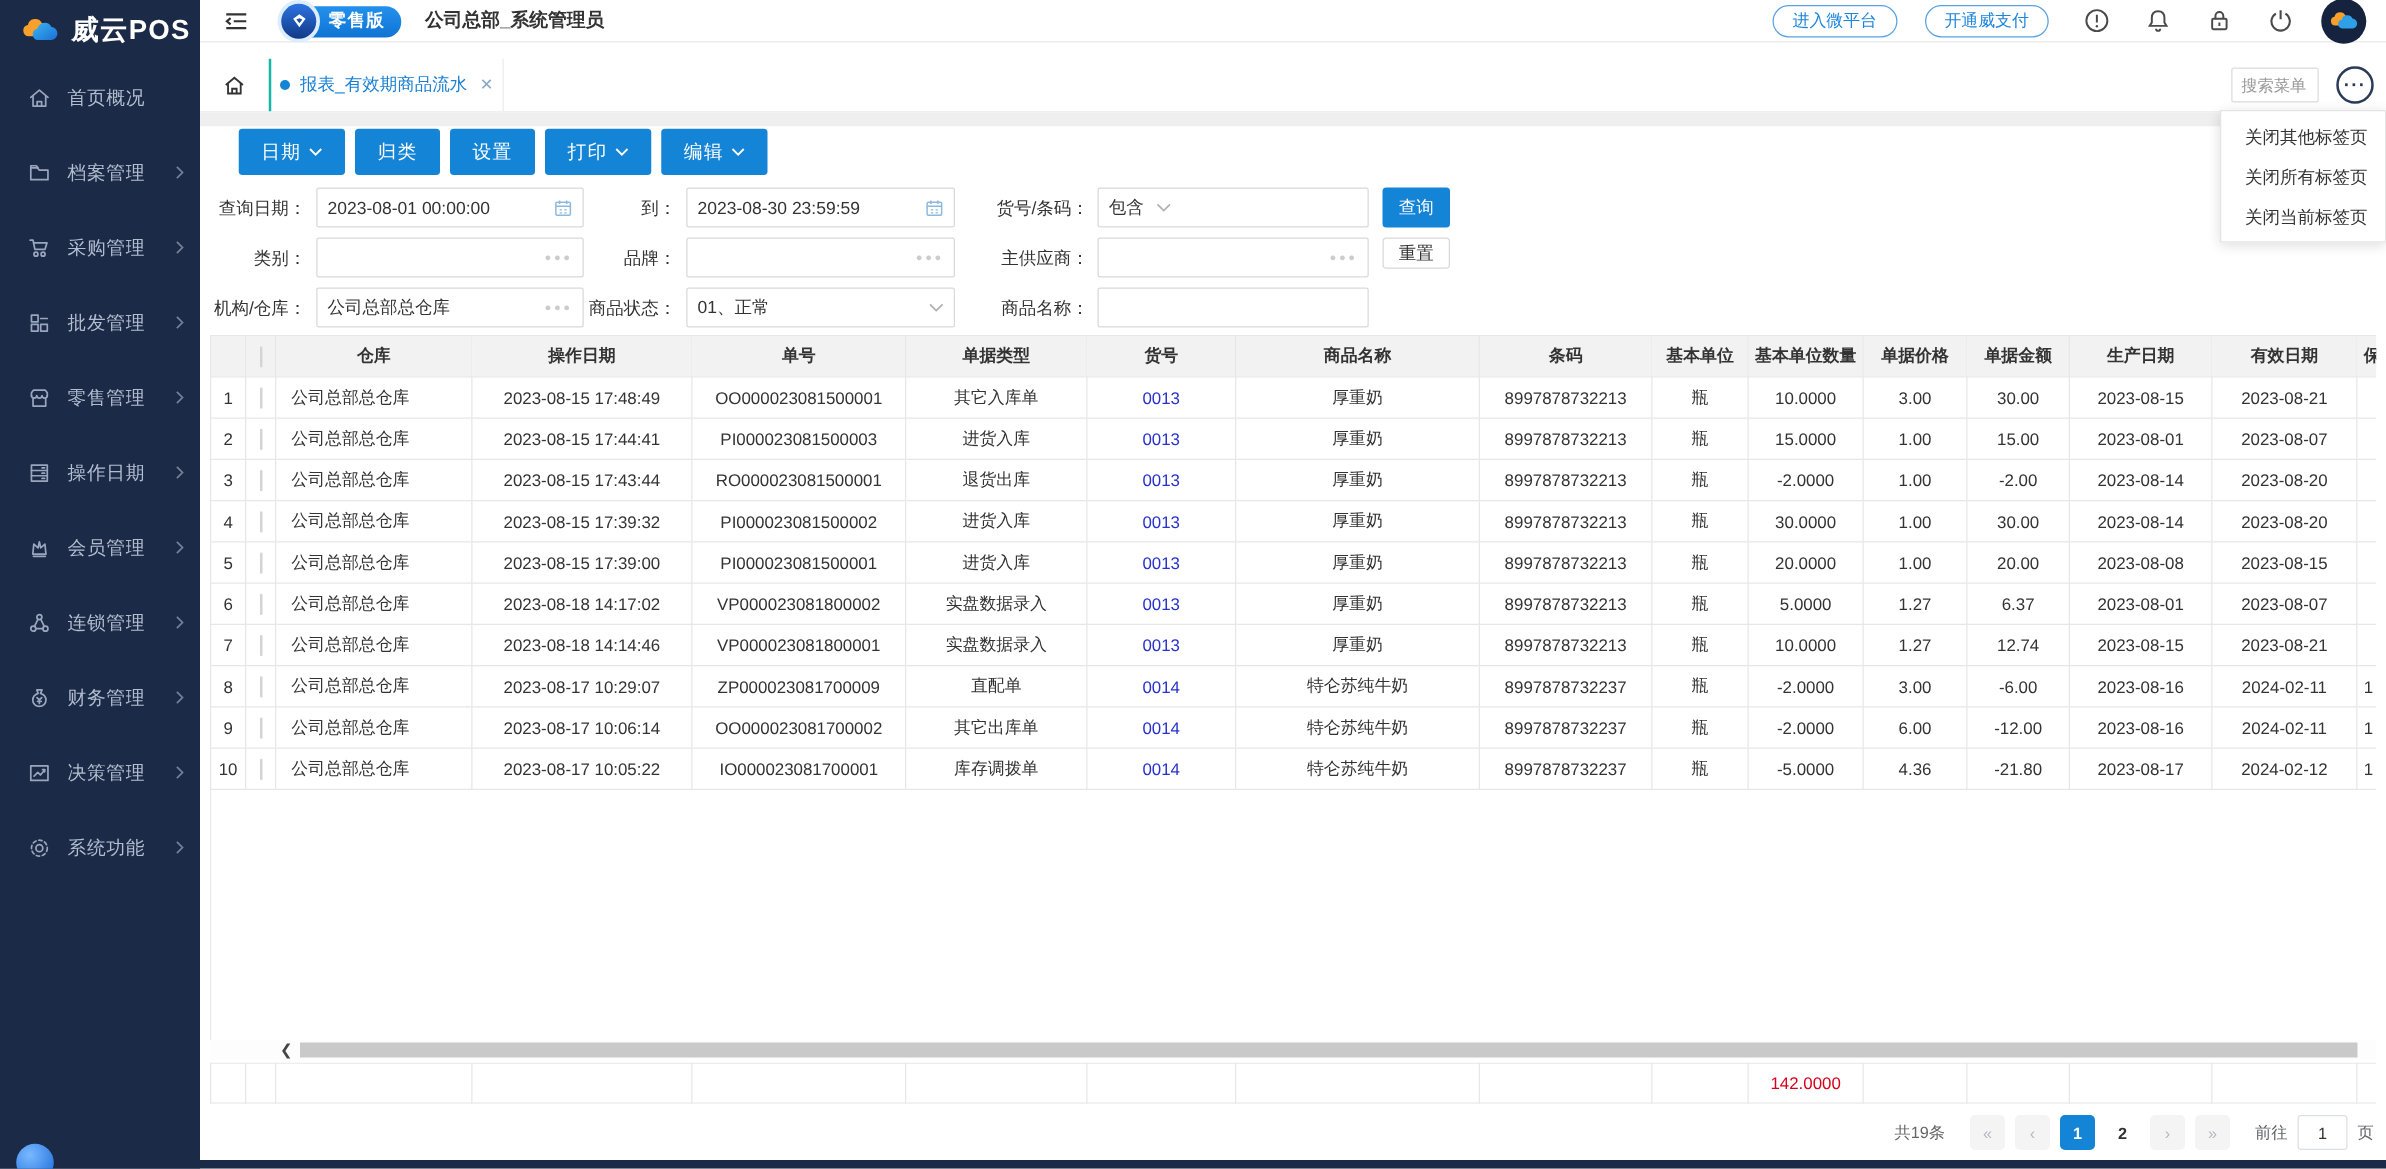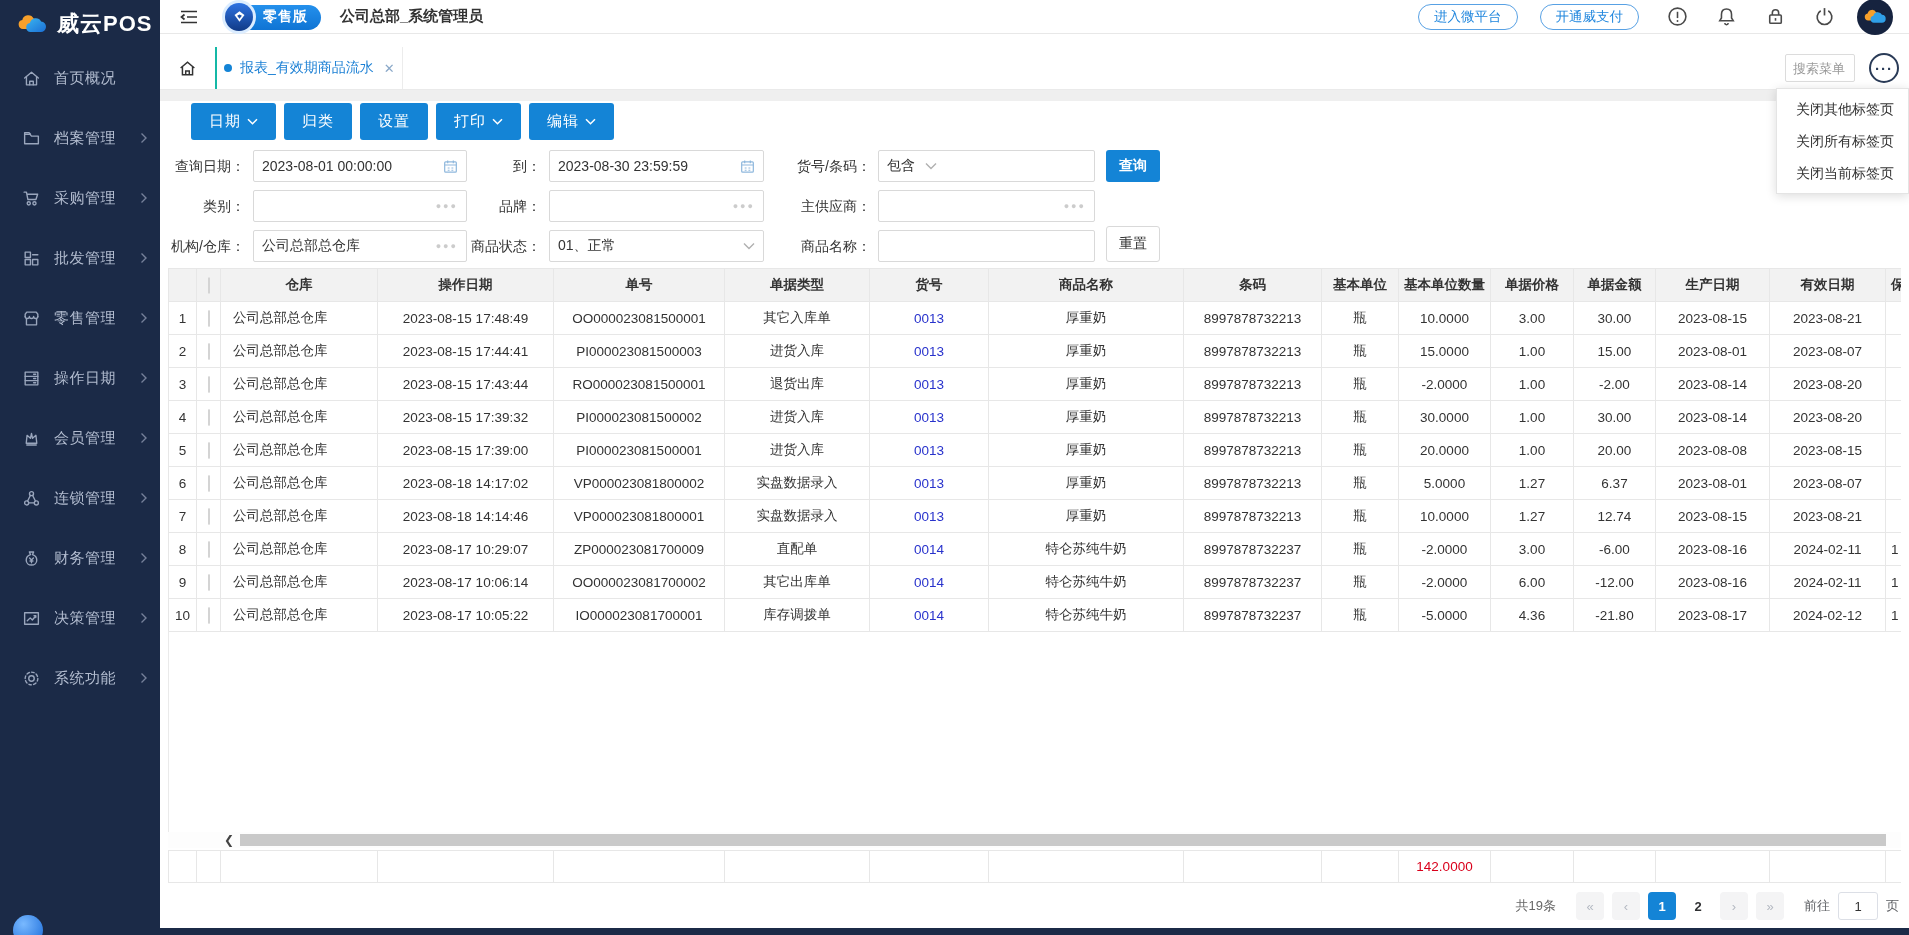--- a/index.html
+++ b/index.html
@@ -71,23 +71,23 @@
   .tb-caret { margin-left:6px; }
 
   .filters { position:absolute; left:0; top:0; width:1749px; height:180px; font-size:14px; }
   .f-label { position:absolute; height:32px; line-height:32px; text-align:right; color:#333; }
   .f-box { position:absolute; height:32px; border:1px solid #d9d9d9; border-radius:2px; background:#fff;
     display:flex; align-items:center; padding:0 8px; font-size:14px; color:#333; }
   .f-dots { margin-left:auto; color:#ccc; font-size:9px; letter-spacing:2px; }
   .f-cal { margin-left:auto; color:#8fb8dd; }
   .f-caret { color:#b0b0b0; }
   .btn-primary { position:absolute; width:54px; height:32px; background:#1484d6; color:#fff; border:none;
-    border-radius:3px; font-size:14px; cursor:pointer; font-family:inherit;font-weight:bold; }
-  .btn-plain { position:absolute; width:54px; height:36px; background:#fff; color:#333; border:1px solid #d9d9d9;
-    border-radius:3px; font-size:14px; cursor:pointer; font-family:inherit;margin-top:36px; }
+    border-radius:3px; font-size:14px; cursor:pointer; font-family:inherit; }
+  .btn-plain { position:absolute; width:54px; height:25px; background:#fff; color:#333; border:1px solid #d9d9d9;
+    border-radius:3px; font-size:14px; cursor:pointer; font-family:inherit; }
 
   
   .table-wrap { position:absolute; left:8px; top:178px; width:1733px; overflow:hidden; }
   table { border-collapse:collapse; table-layout:fixed; width:1809px; }
   th,td { border:1px solid #e7e7e7; font-size:13.5px; text-align:center; overflow:hidden; white-space:nowrap; }
   thead th { height:33px; background:#f2f2f2; font-weight:bold; color:#333;margin-top:36px; }
   tbody td { height:33px; background:#fff; color:#333; }
   td.cell-left { text-align:left; padding-left:12px; }
   th.col-shelf, td.col-shelf { text-align:left; padding-left:5px; }
   .cbx { width:13px; height:13px; border:1px solid #d4d4d4; border-radius:2px; background:#fcfcfc; margin:0 auto; cursor:pointer; }

